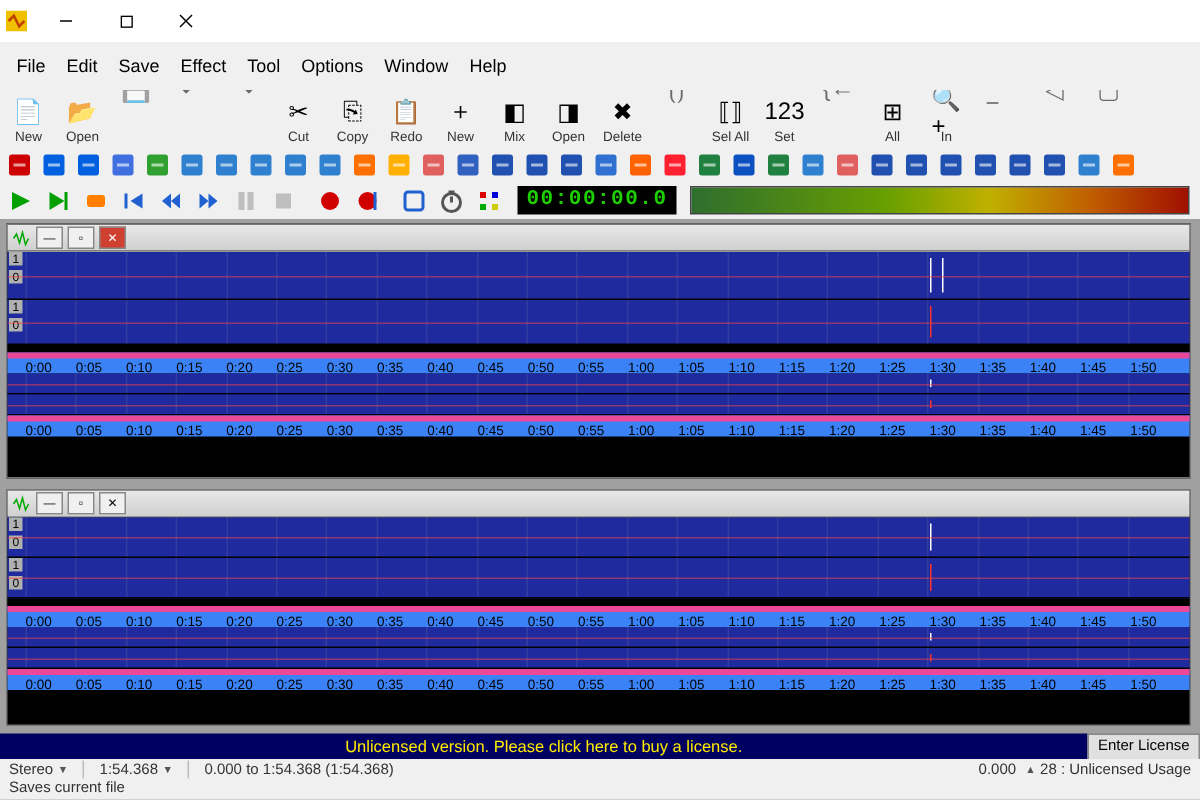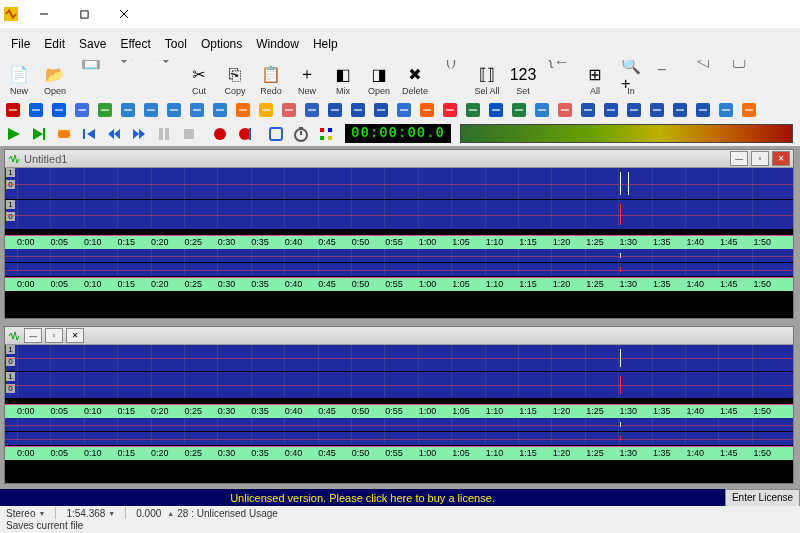--- a/index.html
+++ b/index.html
@@ -61,21 +61,21 @@
 .track-vbars div { position: absolute; top: 0; bottom: 0; width: 1px; background: rgba(200,200,200,0.12); }
 .trackmark { position: absolute; width: 1px; background: #fff; top: 4px; bottom: 4px; }
 .trackmark.red { background: #ff3030; }
 .tracknum { position: absolute; left: 1px; width: 9px; background: #b0b0b0; color: #000; text-align: center; font-size: 8px; line-height: 9px; }
 .tracknum.n1 { top: 0; height: 9px; }
 .tracknum.n0 { top: 12px; height: 9px; }
 .trackflag { position: absolute; left: 1px; width: 7px; height: 6px; background: #0c0; }
 
 .blackstrip { height: 5px; background: #000; }
 
-.ruler { height: 14px; background: #86efac; border-top: 1px solid #ec4899; display: flex; font-size: 9px; color: #000; position: relative; }
+.ruler { height: 14px; background: #3b82f6; border-top: 4px solid #ec4899; display: flex; font-size: 9px; color: #000; position: relative; }
 .ruler span { position: absolute; top: 1px; }
 
 
 .licbar { position: absolute; left: 0; right: 0; bottom: 26px; height: 18px; background: #000060; display: flex; align-items: center; margin-top: 39px; }
 .licmsg { flex: 1; text-align: center; color: #ffeb00; font-size: 11px; }
 .licbtn { width: 75px; height: 18px; background: #e0e0e0; border: 1px solid #888; text-align: center; line-height: 16px; font-size: 10px; }
 
 
 .statusbar { position: absolute; left: 0; right: 0; bottom: 13px; height: 14px; background: #f0f0f0; display: flex; align-items: center; font-size: 10px; color: #333; padding: 0 6px; gap: 6px; }
 .statusbar .cell { display: flex; align-items: center; gap: 3px; }
@@ -494,21 +494,20 @@
   <div class="spectrum"></div>
 </div>
 
 <div class="mdi">
 
   <div class="child child1">
     <div class="childtitle">
       <svg class="childtitle-icon" viewBox="0 0 12 12">
           <path d="M1 6 L3 3 L5 9 L7 2 L9 10 L11 6" stroke="#0a0" fill="none"></path>
         </svg>
-      <span class="childtitle-text">Untitled1</span>
       <div class="childtitle-btns">
         <div class="childtitle-btn">—</div>
         <div class="childtitle-btn">▫</div>
         <div class="childtitle-btn" style="background:#d04030;color:#fff">✕</div>
       </div>
     </div>
     <div class="wavearea">
       <div class="trackflag" style="top:0"></div>
       <div class="track t1">
         <div class="tracknum n1">1</div>
@@ -881,20 +880,23 @@
   <div class="cell">
       <span>Stereo</span> 
       <span class="dd">▼</span>
     </div>
   <div class="sep"></div>
   <div class="cell">
       <span>1:54.368</span> 
       <span class="dd">▼</span>
     </div>
   <div class="sep"></div>
+  <div class="cell" style="flex:1">
+      <span>0.000 to 1:54.368 (1:54.368)</span>
+    </div>
   <div class="cell">
       <span>0.000</span>
     </div>
   <div class="cell">
       <span class="dd">▲</span> 
       <span>28 : Unlicensed Usage</span>
     </div>
 </div>
 
 <div class="hint">Saves current file</div>

